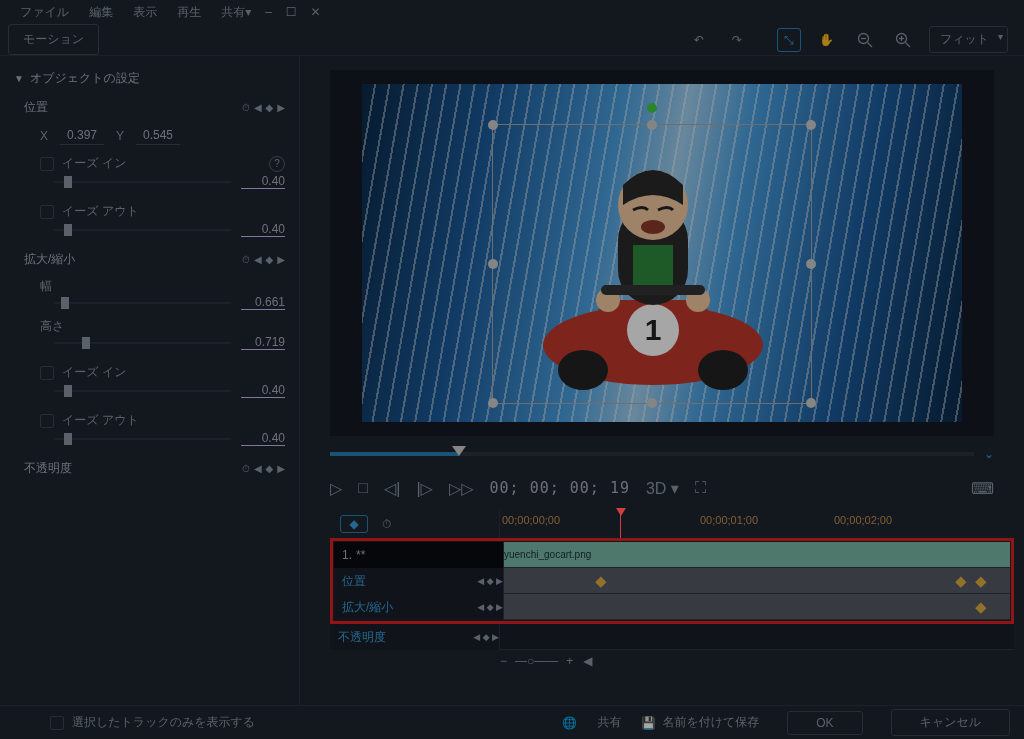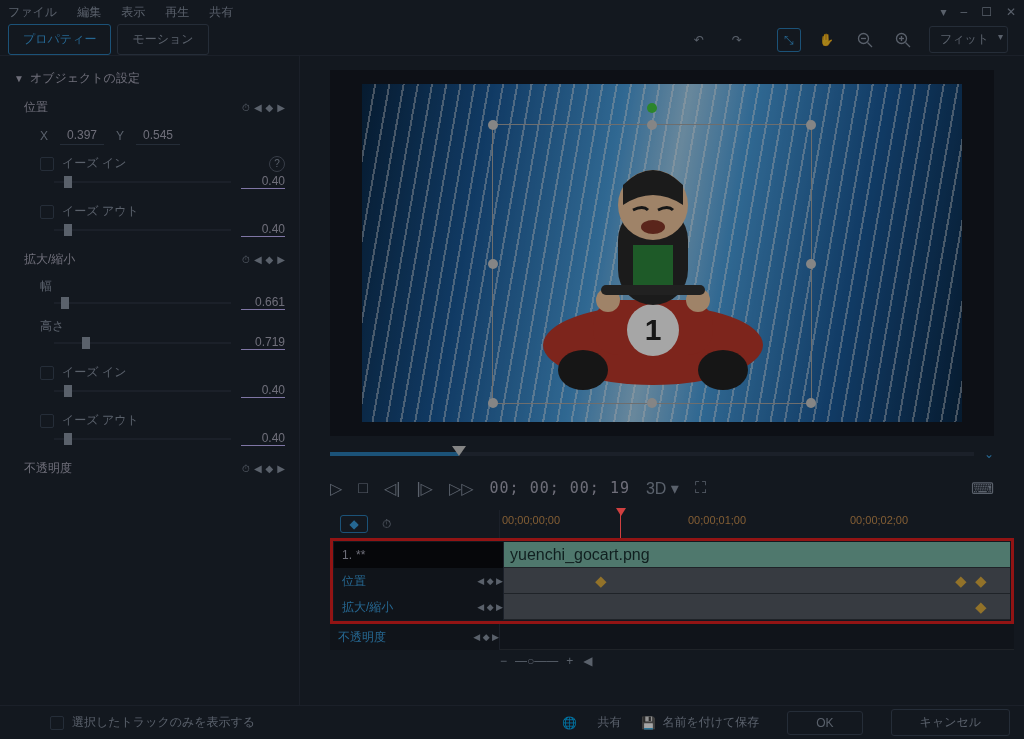--- a/index.html
+++ b/index.html
@@ -1,19 +1,19 @@
 <!DOCTYPE html>
 <html><head>
 <meta charset="utf-8">
 <style>
 * { box-sizing: border-box; margin: 0; padding: 0; font-family: "Meiryo", sans-serif; }
 body { background: #1e2530; color: #8a95a5; font-size: 12px; width: 1024px; height: 739px; overflow: hidden; position: relative; }
 
 
-.titlebar { height: 24px; display: flex; align-items: center; padding: 0 8px; background: #1e2530; justify-content: space-between; }
+.titlebar { height: 24px; display: flex; align-items: center; padding: 0 20px; background: #1e2530; }
 .menu-items { display: flex; gap: 20px; }
 .menu-item { cursor: pointer; }
 .title-center { flex: 1; text-align: center; display: flex; justify-content: center; align-items: center; gap: 6px; color: #aab; }
 .app-icon { width: 14px; height: 10px; background: linear-gradient(90deg,#2a9fd6 50%,#6a6 50%); display:inline-block; }
 .win-controls { display: flex; gap: 14px; color: #8a95a5; }
 .win-btn { cursor: pointer; }
 
 
 .tabs-row { height: 32px; display: flex; align-items: center; border-bottom: 1px solid #2a3240; }
 .side-tabs { display: flex; gap: 0; padding-left: 8px; }
@@ -85,21 +85,21 @@
 
 .highlight-box { border: 3px solid #e02020; padding: 1px; }
 
 .tl-track-row { height: 26px; display:flex; }
 .tl-track-label { width: 170px; display:flex; align-items:center; padding-left:8px; border-right:1px solid #2a3240; background:#1a2028; gap:4px; }
 .tl-track-label.clip { background:#0a0c10; color:#aab; }
 .tl-track-label .tname { flex:1; }
 .tl-track-label.prop .tname { color:#3a9fe0; }
 .tl-track-label .kf-mini { display:flex; gap:3px; font-size:9px; cursor:pointer; }
 .tl-track-lane { flex:1; position:relative; background:#555b64; border-bottom:1px solid #30363e; }
-.tl-track-lane.clip-lane { background:#7ab8a8; padding-left:6px; display:flex; align-items:center; color:#1a3030; font-size:16px; }
+.tl-track-lane.clip-lane { background:#7ab8a8; display:flex; align-items:center; color:#1a3030; font-size:10px; }
 .tl-track-lane.opacity-lane { background:#1a2028; }
 .kf-diamond { position:absolute; width:8px; height:8px; background:#e0b040; transform: rotate(45deg) translateY(-50%); top:50%; }
 
 .tl-footer { height:22px; display:flex; align-items:center; padding-left:170px; gap:10px;}
 .tl-zoom { display:flex; gap:8px; }
 
 
 .bottom-bar { position:absolute; bottom:0; left:0; right:0; height:34px; border-top:1px solid #2a3240; display:flex; align-items:center; padding: 0 14px; gap: 20px; background:#1e2530; }
 .bottom-left { display:flex; align-items:center; gap:8px;padding-left:36px; }
 .bottom-right { margin-left:auto; display:flex; align-items:center; gap:20px; }
@@ -123,21 +123,20 @@
   <div class="win-controls">
     <span class="win-btn">▾</span>
     <span class="win-btn">–</span>
     <span class="win-btn">☐</span>
     <span class="win-btn">✕</span>
   </div>
 </div>
 
 <div class="tabs-row">
   <div class="side-tabs">
-    <div class="side-tab active">プロパティー</div>
     <div class="side-tab">モーション</div>
   </div>
   <div class="preview-tools">
     <span class="tool-btn">↶</span>
     <span class="tool-btn">↷</span>
     <span style="flex:1"></span>
     <span class="tool-btn active">⤡</span>
     <span class="tool-btn">✋</span>
     <span class="tool-btn">
         <svg width="16" height="16" viewBox="0 0 16 16">
@@ -324,22 +323,22 @@
     </div>
 
     <div class="timeline-wrap">
       <div class="tl-header-row">
         <div class="tl-left-header">
           <span class="tab-ico">◆</span>
           <span>⏱</span>
         </div>
         <div class="tl-ruler">
           <span class="tick" style="left:2px">00;00;00;00</span>
-          <span class="tick" style="left:188px">00;00;01;00</span>
-          <span class="tick" style="left:350px">00;00;02;00</span>
+          <span class="tick" style="left:200px">00;00;01;00</span>
+          <span class="tick" style="left:334px">00;00;02;00</span>
           <div class="tl-playhead"></div>
         </div>
       </div>
 
       <div class="highlight-box">
         <div class="tl-track-row">
           <div class="tl-track-label clip">
             <span>1.</span>
             <span>**</span>
           </div>

